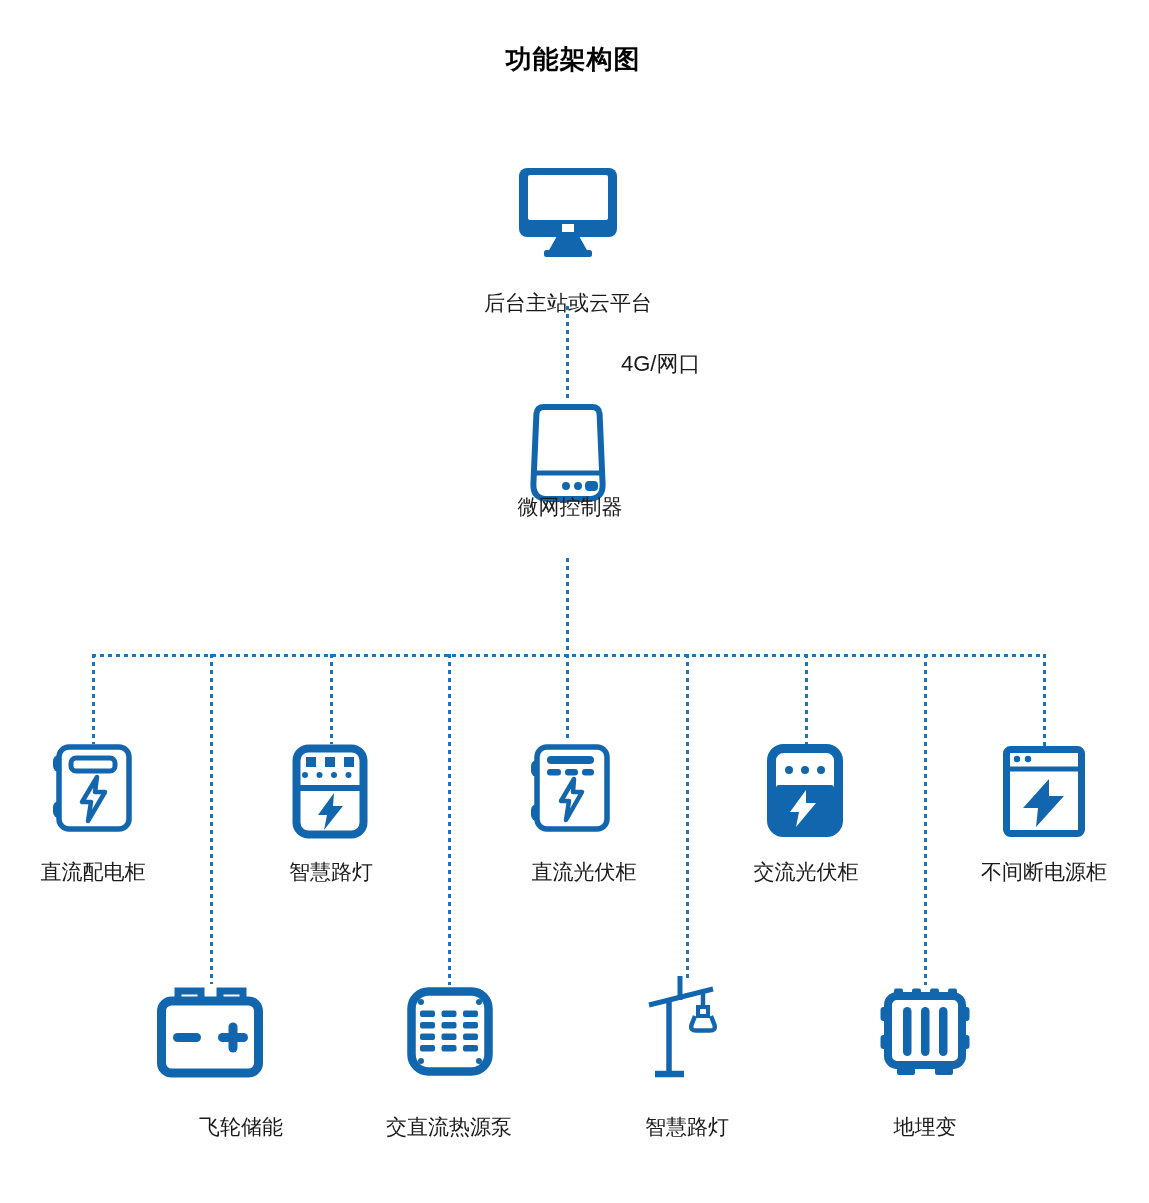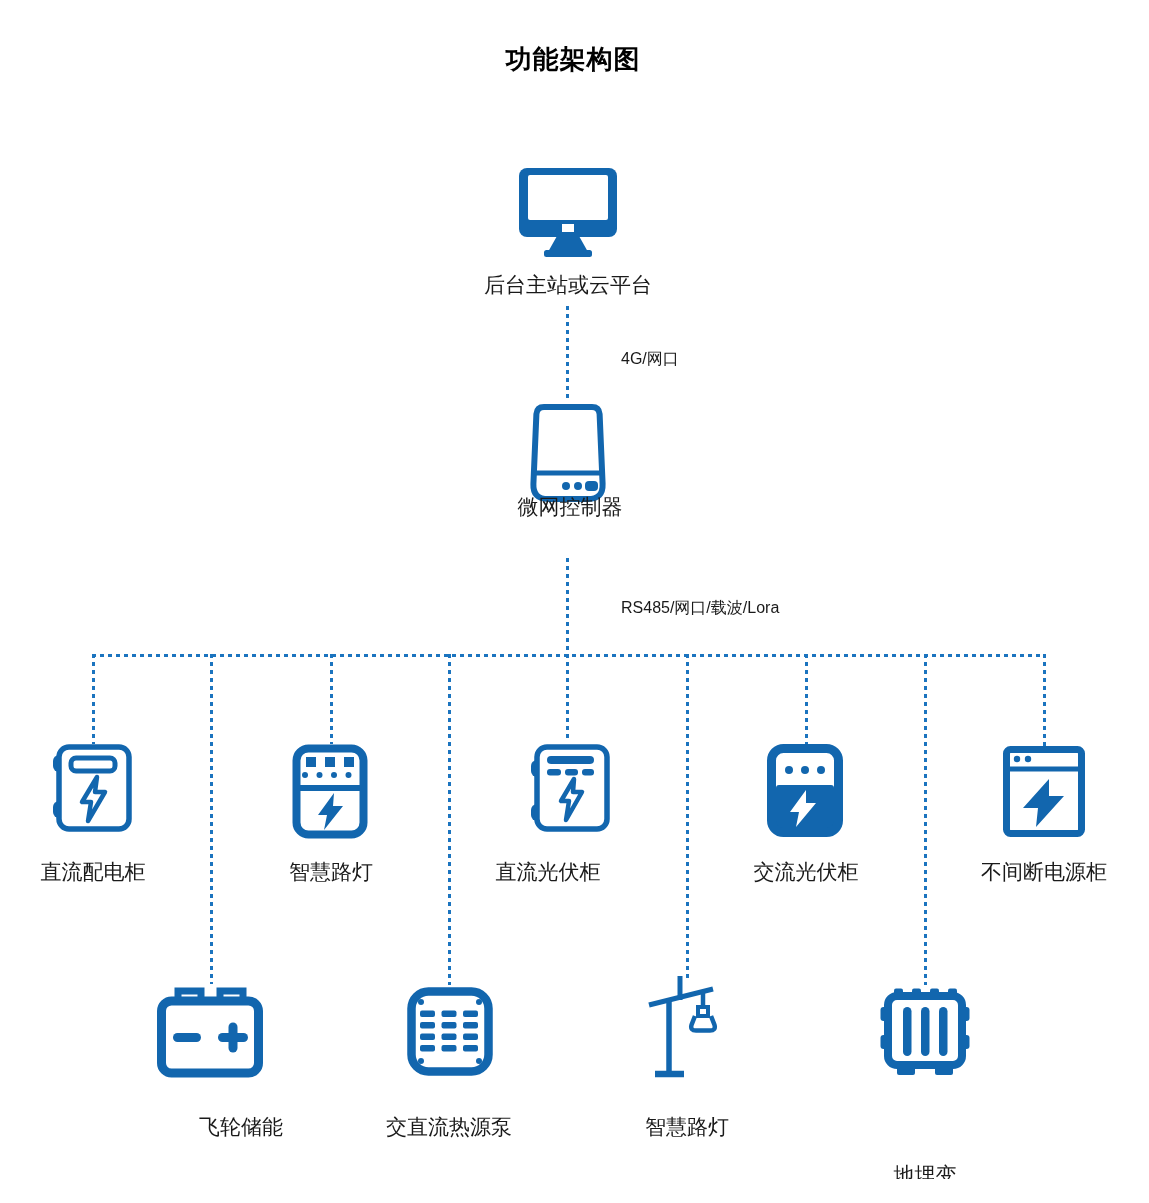--- a/index.html
+++ b/index.html
@@ -10,21 +10,21 @@
   }
   .title{
     position:absolute;top:42px;left:573px;transform:translateX(-50%);
     font-size:26px;font-weight:bold;color:#000;white-space:nowrap;letter-spacing:1px;
   }
   .node-label{
     position:absolute;transform:translateX(-50%);
     font-size:21px;white-space:nowrap;color:var(--text,#1a1a1a);
   }
   .link-label{
-    position:absolute;font-size:16px;white-space:nowrap;color:var(--text,#1a1a1a);
+    position:absolute;font-size:22px;white-space:nowrap;color:var(--text,#1a1a1a);
   }
   .icon{position:absolute;color:var(--icon,#1266AE);line-height:0;}
   .icon svg{display:block;}
   .dline-v{
     position:absolute;width:3px;
     background:repeating-linear-gradient(to bottom,var(--line,#1B74BF) 0 4px,transparent 4px 8px);
   }
   .dline-h{
     position:absolute;height:3px;
     background:repeating-linear-gradient(to right,var(--line,#1B74BF) 0 4px,transparent 4px 8px);
@@ -39,38 +39,37 @@
 
   <div class="icon" style="left:518px;top:167px;">
     <svg width="100" height="92" viewBox="0 0 100 92">
       <rect x="1" y="1" width="98" height="69" rx="8" fill="currentColor"></rect>
       <rect x="10" y="8" width="80" height="45" rx="2" fill="#fff"></rect>
       <rect x="44" y="57" width="12" height="8" fill="#fff"></rect>
       <path d="M39 69 L61 69 L70 85 L30 85 Z" fill="currentColor"></path>
       <rect x="26" y="83" width="48" height="7" rx="2.5" fill="currentColor"></rect>
     </svg>
   </div>
-  <div class="node-label" style="left:568px;top:271px;">后台主站或云平台</div>
+  <div class="node-label" style="left:568px;top:289px;">后台主站或云平台</div>
 
   <div class="dline-v" style="left:566px;top:306px;height:96px;"></div>
   <div class="link-label" style="left:621px;top:349px;">4G/网口</div>
 
   <div class="icon" style="left:530px;top:403px;">
     <svg width="76" height="100" viewBox="0 0 76 100">
       <path d="M14 4 H62 Q69 4 69.6 11 L72.6 81 Q73.2 96 58 96 H18 Q2.8 96 3.4 81 L6.4 11 Q7 4 14 4 Z" fill="none" stroke="currentColor" stroke-width="6" stroke-linejoin="round"></path>
       <line x1="4" y1="70" x2="72" y2="70" stroke="currentColor" stroke-width="5"></line>
       <circle cx="36" cy="83" r="4" fill="currentColor"></circle>
       <circle cx="48" cy="83" r="4" fill="currentColor"></circle>
       <rect x="55" y="78" width="13" height="10" rx="4" fill="currentColor"></rect>
     </svg>
   </div>
   <div class="node-label" style="left:570px;top:493px;">微网控制器</div>
 
   <div class="dline-v" style="left:566px;top:558px;height:184px;"></div>
-  <div class="link-label" style="left:621px;top:598px;">RS485/网口/载波/Lora</div>
 
   <div class="dline-h" style="left:92px;top:654px;width:953px;"></div>
 
   <div class="dline-v" style="left:91.5px;top:654px;height:90px;"></div>
   <div class="dline-v" style="left:329.5px;top:654px;height:90px;"></div>
   <div class="dline-v" style="left:804.5px;top:654px;height:90px;"></div>
   <div class="dline-v" style="left:1042.5px;top:654px;height:92px;"></div>
 
   <div class="dline-v" style="left:209.5px;top:654px;height:330px;"></div>
   <div class="dline-v" style="left:447.5px;top:654px;height:331px;"></div>
@@ -109,21 +108,21 @@
       <rect x="1" y="16" width="12" height="17" rx="6" fill="currentColor"></rect>
       <rect x="1" y="60" width="12" height="17" rx="6" fill="currentColor"></rect>
       <rect x="7" y="3" width="70" height="82" rx="10" fill="#fff" stroke="currentColor" stroke-width="5.5"></rect>
       <rect x="17" y="12" width="47" height="8" rx="4" fill="currentColor"></rect>
       <rect x="17" y="25" width="14" height="6.5" rx="3" fill="currentColor"></rect>
       <rect x="35" y="25" width="13" height="6.5" rx="3" fill="currentColor"></rect>
       <rect x="52" y="25" width="12" height="6.5" rx="3" fill="currentColor"></rect>
       <path d="M44 35 L31 57 H39 L36 76 L52 48 H43 Z" fill="none" stroke="currentColor" stroke-width="4.5" stroke-linejoin="round"></path>
     </svg>
   </div>
-  <div class="node-label" style="left:548px;top:858px;">直流光伏柜</div>
+  <div class="node-label" style="left:584px;top:858px;">直流光伏柜</div>
 
   <div class="icon" style="left:767px;top:744px;">
     <svg width="76" height="93" viewBox="0 0 76 93">
       <rect x="9" y="41" width="58" height="43" rx="3" fill="currentColor"></rect>
       <rect x="4.5" y="4.5" width="67" height="84" rx="12" fill="none" stroke="currentColor" stroke-width="9"></rect>
       <circle cx="22" cy="26" r="4" fill="currentColor"></circle>
       <circle cx="38" cy="26" r="4" fill="currentColor"></circle>
       <circle cx="54" cy="26" r="4" fill="currentColor"></circle>
       <path d="M39 46 L23 68 H32 L29 83 L49 59 H39 Z" fill="#fff"></path>
     </svg>
@@ -200,15 +199,15 @@
       <rect x="81.5" y="20" width="9" height="14" rx="3" fill="currentColor"></rect>
       <rect x="81.5" y="48" width="9" height="14" rx="3" fill="currentColor"></rect>
       <rect x="18" y="78" width="18" height="10" rx="2" fill="currentColor"></rect>
       <rect x="56" y="78" width="18" height="10" rx="2" fill="currentColor"></rect>
       <rect x="9" y="9" width="74" height="69" rx="9" fill="#fff" stroke="currentColor" stroke-width="8"></rect>
       <rect x="24" y="20" width="8.5" height="49" rx="4.25" fill="currentColor"></rect>
       <rect x="42" y="20" width="8.5" height="49" rx="4.25" fill="currentColor"></rect>
       <rect x="60" y="20" width="8.5" height="49" rx="4.25" fill="currentColor"></rect>
     </svg>
   </div>
-  <div class="node-label" style="left:925px;top:1113px;margin-top:48px;">地埋变</div>
+  <div class="node-label" style="left:925px;top:1113px;">地埋变</div>
 
 </div>
 
 </body></html>

